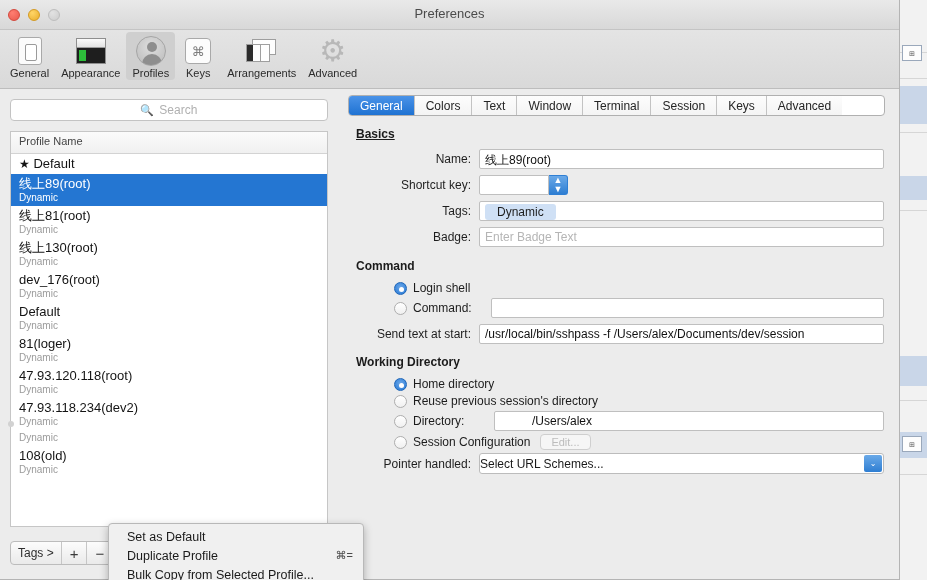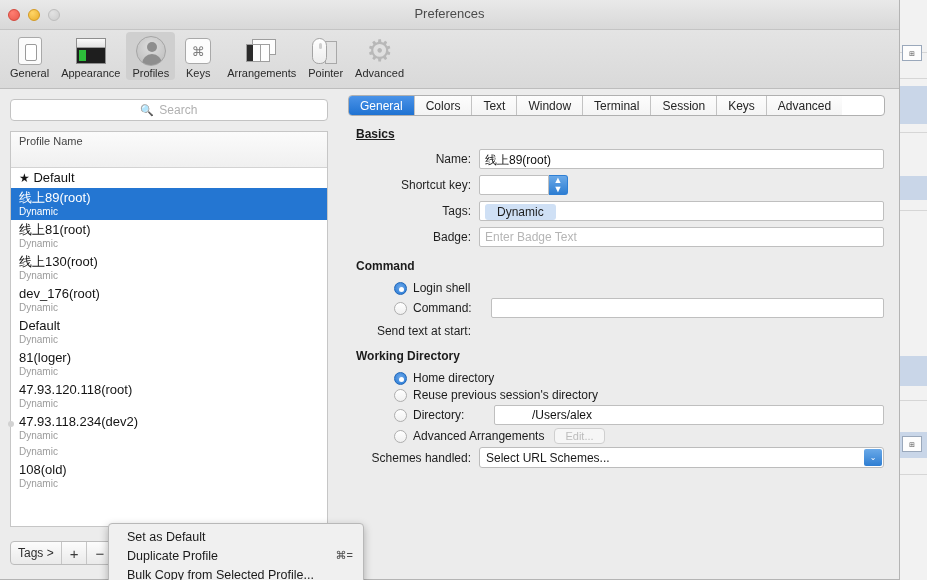--- a/index.html
+++ b/index.html
@@ -159,21 +159,21 @@
   #search-box .sicon {
     font-size: 11px; color:#a9a9a9; margin-right:5px;
   }
   #search-box .sph { font-size: 12px; color:#b0b0b0; }
 
   #profile-table {
     margin-top: 10px; height: 396px; background:#fff;
     border: 1px solid #c6c6c6; position: relative; overflow: hidden;
   }
   #profile-header {
-    height: 36px; background: linear-gradient(to bottom,#fbfbfb,#f0f0f0);
+    height: 22px; background: linear-gradient(to bottom,#fbfbfb,#f0f0f0);
     border-bottom: 1px solid #d3d3d3; font-size: 11px; color: #454545;
     padding: 3px 0 0 8px;
   }
   .prow { padding: 2px 0 2px 8px; position: relative; }
   .prow .pname { font-size: 13px; color: #141414; line-height: 16px; }
   .prow .psub  { font-size: 10px; color: #9b9b9b; line-height: 12px; }
   .prow.selected { background: #2476d2; }
   .prow.selected .pname, .prow.selected .psub { color: #ffffff; }
   .prow .star { font-size: 12px; }
 
@@ -272,21 +272,21 @@
   .radio-label { font-size: 12px; color:#1c1c1c; }
 
   .btn-disabled {
     border:1px solid #cfcfcf; border-radius:4px; background:#f6f6f6;
     color:#bcbcbc; font-size:11px; padding: 1px 10px; margin-left: 10px;
   }
 
   .popup {
     flex: 1; height: 21px; border:1px solid #bcbcbc; border-radius:3px;
     background:#fff; font-size: 12px; color:#1a1a1a;
-    display:flex; align-items:center; padding-left: 6px; position: relative;
+    display:flex; align-items:center; position: relative;
   }
   .popup .arrow {
     position:absolute; right:1px; top:1px; width:18px; height:17px;
     background: linear-gradient(to bottom,#6aa9e8,#2e7ed2);
     border-radius:2px; color:#fff; font-size:8px; line-height:17px; text-align:center;
   }
 
   
   #context-menu {
     position: absolute; left: 108px; top: 434px; width: 256px;
@@ -362,29 +362,20 @@
     <div class="tb-item">
       <div class="tb-icon">
         <div class="ic-arrange">
             <div class="w1"></div>
             <div class="w2"></div>
           </div>
       </div>
       <div class="tb-label">Arrangements</div>
     </div>
 
-    <div class="tb-item">
-      <div class="tb-icon">
-        <div class="ic-pointer">
-            <div class="side"></div>
-            <div class="body"></div>
-          </div>
-      </div>
-      <div class="tb-label">Pointer</div>
-    </div>
 
     <div class="tb-item">
       <div class="tb-icon">
           <div class="ic-advanced">⚙</div>
         </div>
       <div class="tb-label">Advanced</div>
     </div>
 
   </div>
 
@@ -523,20 +514,21 @@
       </div>
 
       <div class="radio-row" style="margin-left:46px;">
         <span class="radio"></span>
         <span class="radio-label" style="width:80px;">Command:</span>
         <span class="field" style="width:393px;flex:0 0 393px;"></span>
       </div>
 
       <div class="frow" style="margin-top:6px;">
         <div class="flabel">Send text at start:</div>
+        <div class="field">/usr/local/bin/sshpass -f /Users/alex/Documents/dev/session</div>
       </div>
 
       <div class="sect-title" style="margin:11px 0 8px 8px;">Working Directory</div>
 
       <div class="radio-row" style="margin-left:46px;">
         <span class="radio on"></span>
         <span class="radio-label">Home directory</span>
       </div>
 
       <div class="radio-row" style="margin-left:46px;">
@@ -545,27 +537,27 @@
       </div>
 
       <div class="radio-row" style="margin-left:46px;">
         <span class="radio"></span>
         <span class="radio-label" style="width:83px;">Directory:</span>
         <span class="field" style="width:390px;flex:0 0 390px;padding-left:37px;">/Users/alex</span>
       </div>
 
       <div class="radio-row" style="margin-left:46px;">
         <span class="radio"></span>
-        <span class="radio-label">Advanced Arrangements</span>
+        <span class="radio-label">Session Configuration</span>
         <span class="btn-disabled">Edit...</span>
       </div>
 
 
       <div class="frow">
-        <div class="flabel">Schemes handled:</div>
+        <div class="flabel">Pointer handled:</div>
         <div class="popup">
           <span>Select URL Schemes...</span>
           <span class="arrow">⌄</span>
         </div>
       </div>
 
     </div>
 
     <div id="context-menu">
       <div class="mi">

